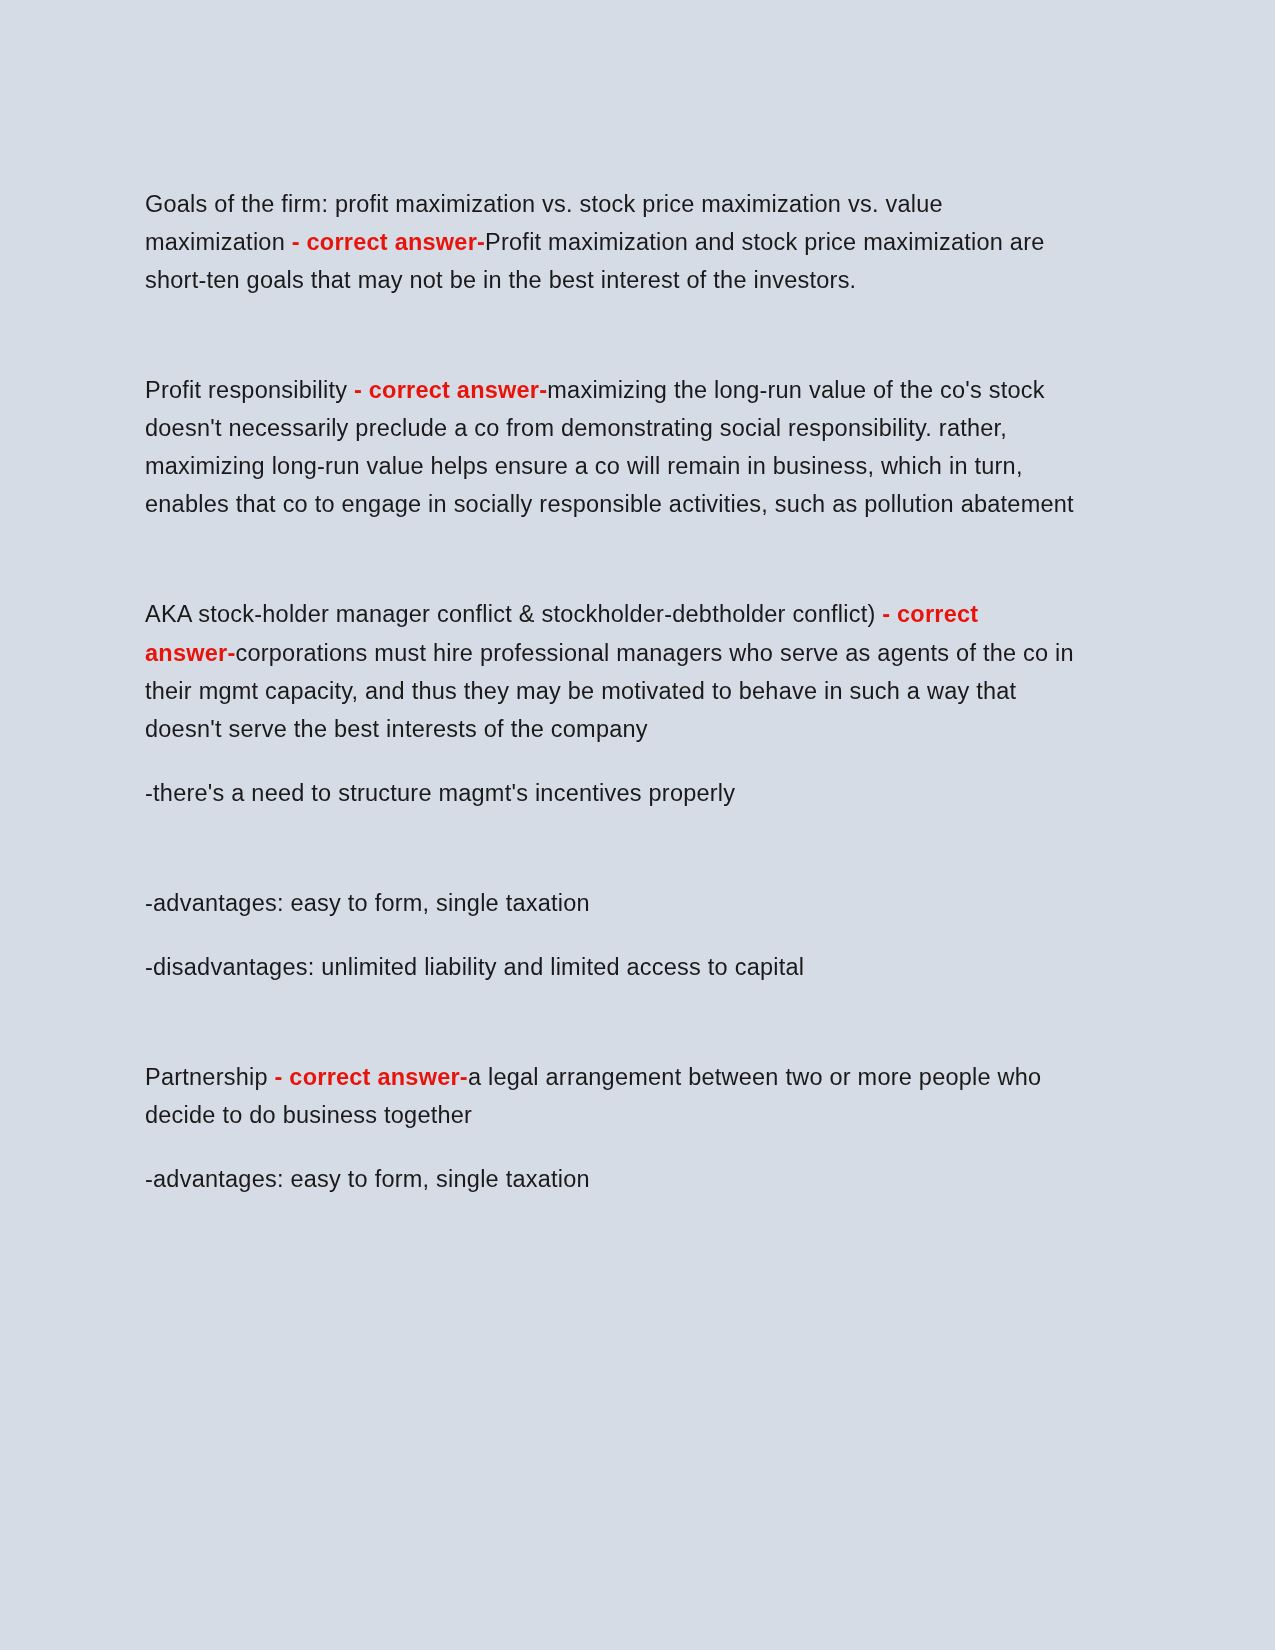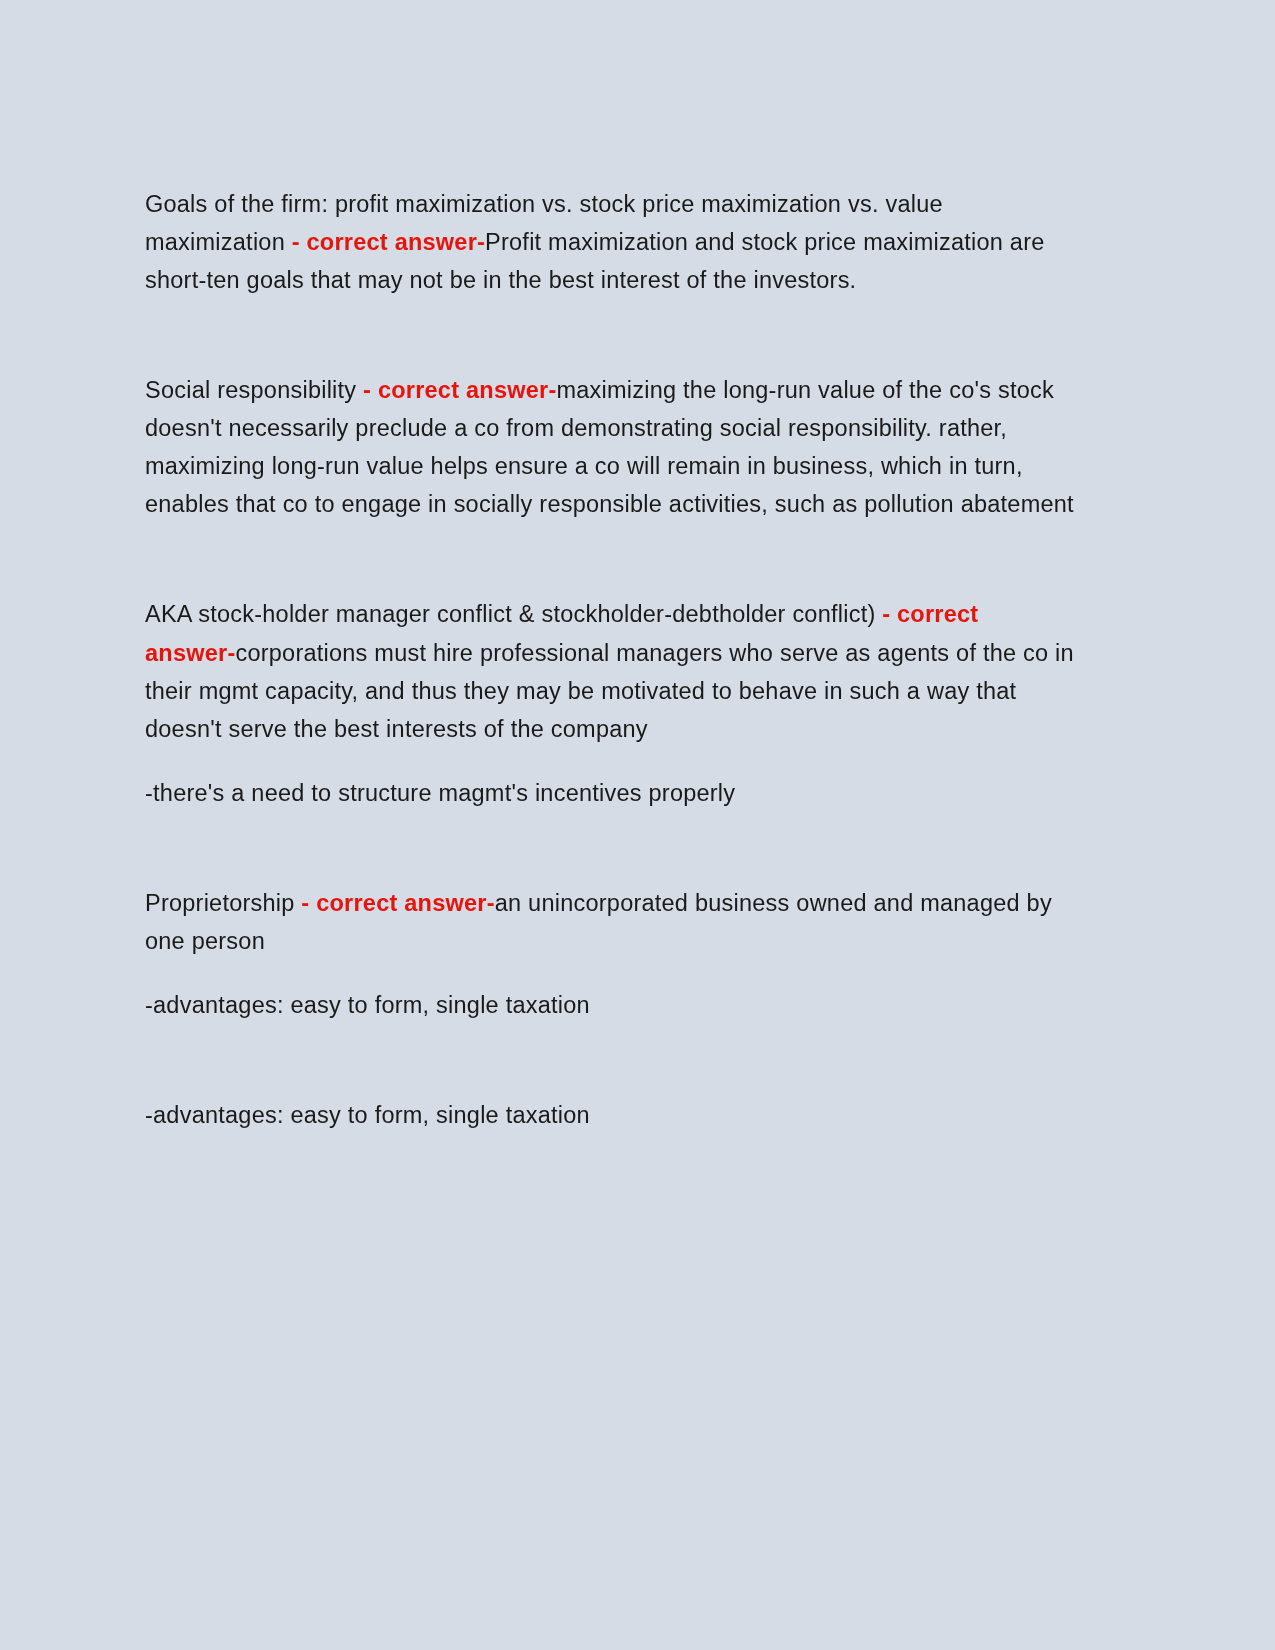--- a/index.html
+++ b/index.html
@@ -41,45 +41,48 @@
 <div class="page">
 
   <p class="block">
     <span>Goals of the firm: profit maximization vs. stock price maximization vs. value maximization</span><span class="ans"> - correct answer-</span><span>Profit maximization and stock price maximization are short-ten goals that may not be in the best interest of the investors.</span>
   </p>
 
 
   <div class="gap"></div>
 
   <p class="block">
-    <span>Social responsibility</span><span class="ans"> - correct answer-</span><span>maximizing the long-run value of the co's stock doesn't necessarily preclude a co from demonstrating social responsibility. rather, maximizing long-run value helps ensure a co will remain in business, which in turn, enables that co to engage in socially responsible activities, such as pollution abatement</span>
+    <span>Profit responsibility</span><span class="ans"> - correct answer-</span><span>maximizing the long-run value of the co's stock doesn't necessarily preclude a co from demonstrating social responsibility. rather, maximizing long-run value helps ensure a co will remain in business, which in turn, enables that co to engage in socially responsible activities, such as pollution abatement</span>
   </p>
 
   <div class="gap"></div>
 
 
   <p class="block">
     <span>AKA stock-holder manager conflict &amp; stockholder-debtholder conflict)</span><span class="ans"> - correct answer-</span><span>corporations must hire professional managers who serve as agents of the co in their mgmt capacity, and thus they may be motivated to behave in such a way that doesn't serve the best interests of the company</span>
   </p>
 
   <p class="block">
     <span>-there's a need to structure magmt's incentives properly</span>
   </p>
 
   <div class="gap"></div>
 
-  <p class="block">
-    <span>Proprietorship</span><span class="ans"> - correct answer-</span><span>an unincorporated business owned and managed by one person</span>
-  </p>
 
   <p class="block">
     <span>-advantages: easy to form, single taxation</span>
   </p>
 
+  <p class="block">
+    <span>-disadvantages: unlimited liability and limited access to capital</span>
+  </p>
 
   <div class="gap"></div>
 
+  <p class="block">
+    <span>Partnership</span><span class="ans"> - correct answer-</span><span>a legal arrangement between two or more people who decide to do business together</span>
+  </p>
 
   <p class="block">
     <span>-advantages: easy to form, single taxation</span>
   </p>
 
 </div>
 
 </body></html>

